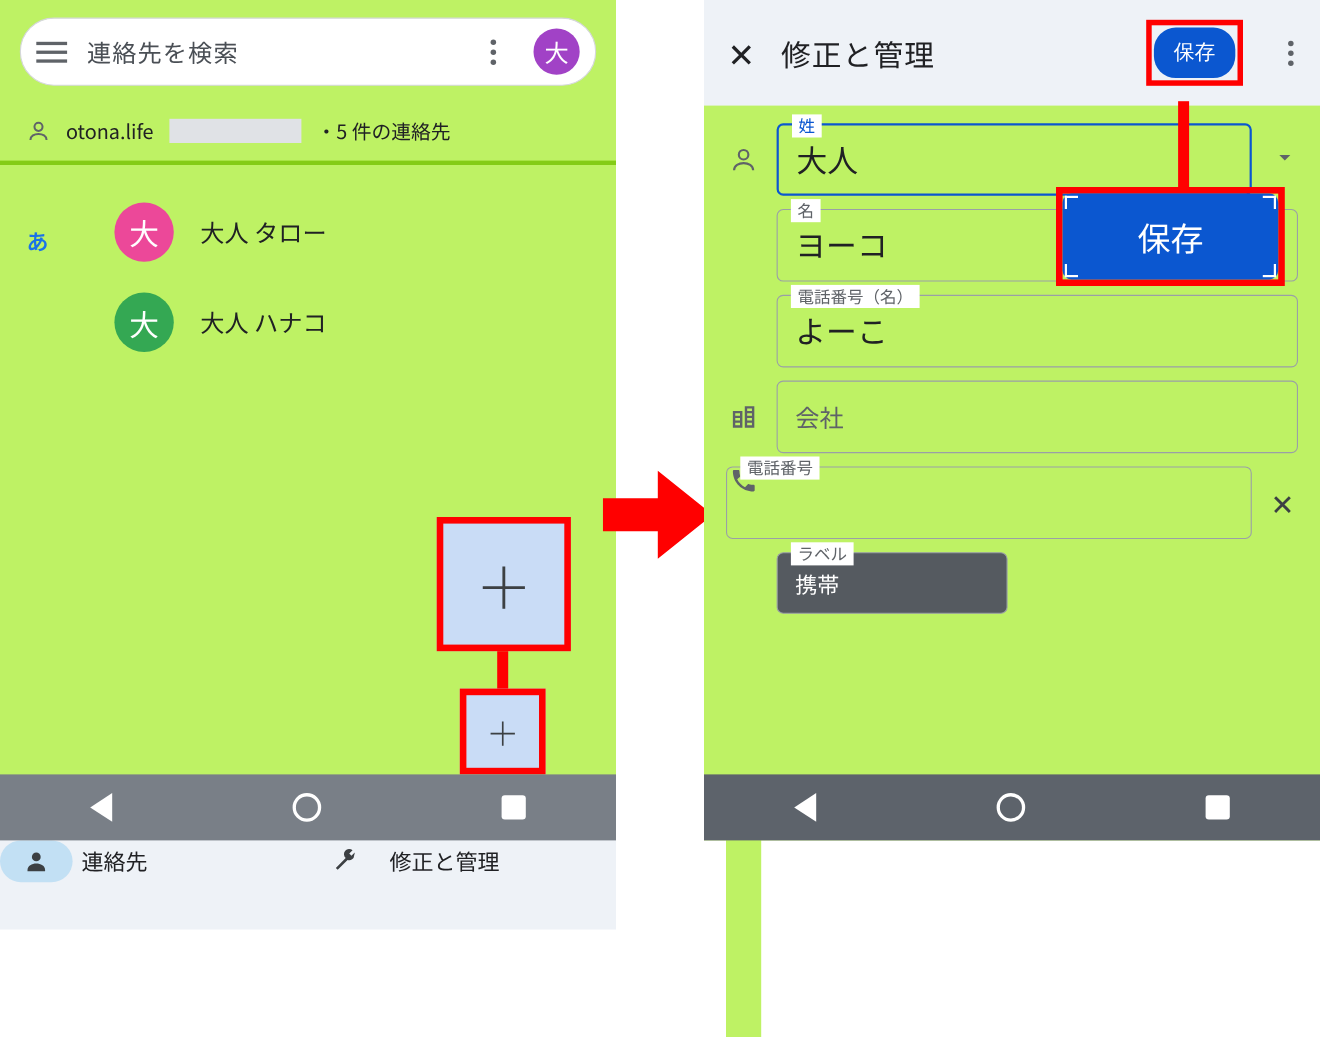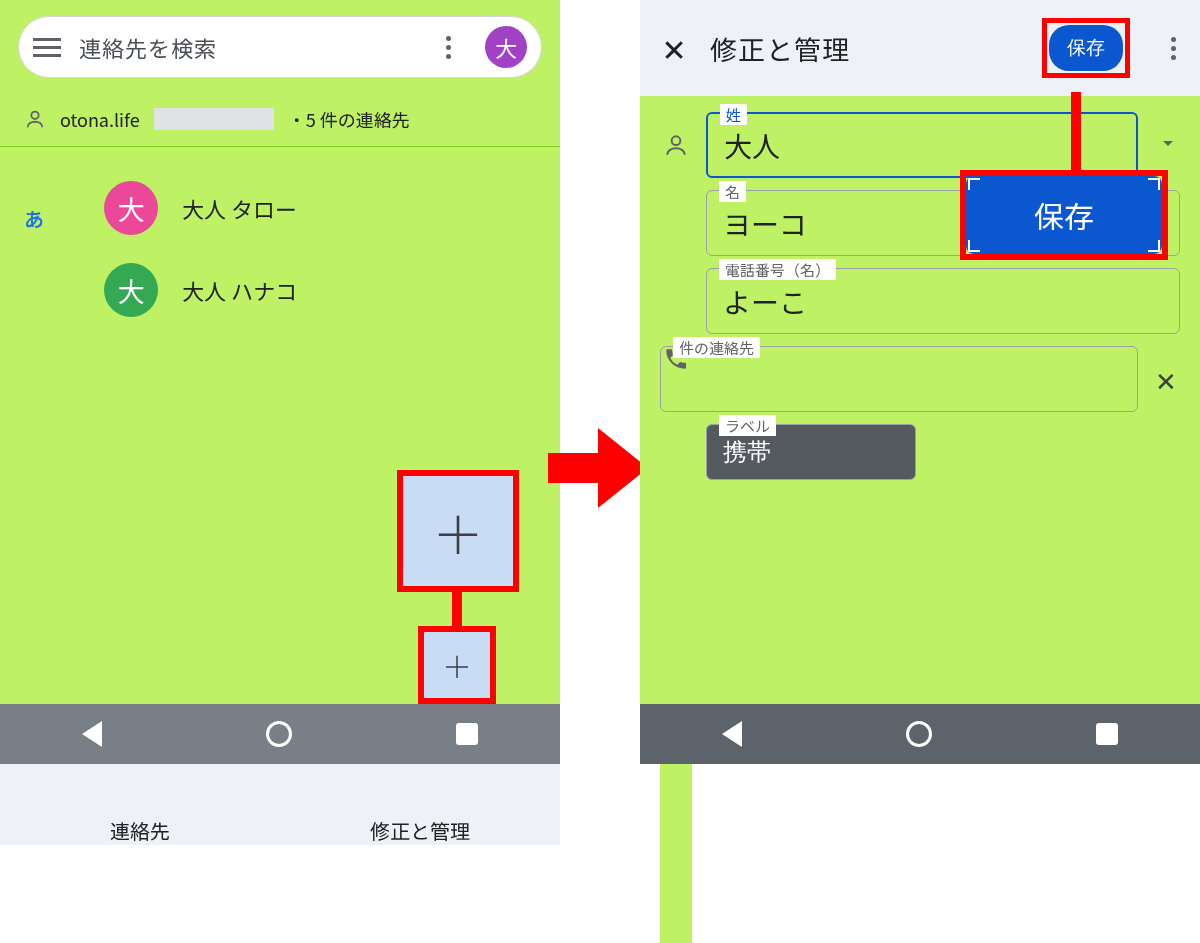--- a/index.html
+++ b/index.html
@@ -11,41 +11,41 @@
   
   .sbar-wrap { padding:16px 18px 10px; }
   .searchbar { display:flex; align-items:center; height:62px; border-radius:32px; background:#fff; border:1px solid #d5d7db; padding:0 14px; gap:18px; }
   .hamburger { width:28px; display:flex; flex-direction:column; gap:5px; }
   .hamburger span { height:3px; background:#5f6368; }
   .stext { flex:1; color:#4a4f55; font-size:22px; letter-spacing:1px; }
   .dots3 { width:22px; display:flex; flex-direction:column; gap:4px; align-items:center; }
   .dots3 span { width:5px; height:5px; border-radius:50%; background:#5f6368; }
   .avatar-pill { width:42px; height:42px; border-radius:50%; background:#a142c6; color:#fff; display:flex; align-items:center; justify-content:center; font-size:22px; margin-left:8px; }
 
-  .account-row { display:flex; align-items:center; gap:14px; padding:18px 24px 14px; color:#202124; font-size:18px; border-bottom:1px solid #84cc16; }
+  .account-row { display:flex; align-items:center; gap:14px; padding:18px 24px 14px; color:#202124; font-size:18px; border-bottom:4px solid #84cc16; }
   .person-icon { width:22px; height:22px; }
   .person-icon svg { width:22px; height:22px; fill:none; stroke:#5f6368; stroke-width:2; }
   .acct-mask { display:inline-block; width:120px; height:22px; background:#e0e2e6; vertical-align:middle; }
 
   .contact-list { padding:20px 0 0 0; }
   .section-letter { position:absolute; left:24px; color:#1a73e8; font-size:20px; font-weight:600; }
   .crow { display:flex; align-items:center; gap:24px; padding:14px 24px 14px 104px; font-size:22px; color:#202124; }
   .cavatar { width:54px; height:54px; border-radius:50%; color:#fff; display:flex; align-items:center; justify-content:center; font-size:27px; }
   .cavatar.pink { background:#ec4899; }
   .cavatar.green { background:#34a853; }
 
   
   .fab-big { position:absolute; left:397px; top:470px; width:122px; height:122px; border:6px solid #f00; background:#c9dcf6; display:flex; align-items:center; justify-content:center; }
   .fab-big .plus { font-size:52px; color:#3c4043; font-weight:300; }
   .fab-conn { position:absolute; left:452px; top:592px; width:10px; height:40px; background:#f00; }
   .fab-small { position:absolute; left:418px; top:626px; width:78px; height:78px; border:6px solid #f00; background:#c9dcf6; display:flex; align-items:center; justify-content:center; }
   .fab-small .plus { font-size:30px; color:#3c4043; font-weight:300; }
 
   .tabbar { position:absolute; left:0; right:0; top:720px; background:#eef2f7; display:flex; height:125px; }
-  .tab { flex:1; display:flex; flex-direction:column; align-items:center; justify-content:space-between; gap:8px; font-size:20px; color:#202124; }
+  .tab { flex:1; display:flex; align-items:center; justify-content:flex-start; gap:8px; font-size:20px; color:#202124; }
   .tab-icon { width:66px; height:38px; border-radius:19px; display:flex; align-items:center; justify-content:center; }
   .tab-icon.active { background:#c2e0f4; }
   .tab-icon svg { width:24px; height:24px; fill:#3c4043; }
 
   .navbar { position:absolute; left:0; right:0; bottom:0; height:60px; background:#797f87; display:flex; align-items:center; justify-content:space-around; }
   .nav-tri { width:0; height:0; border-top:13px solid transparent; border-bottom:13px solid transparent; border-right:20px solid #fff; }
   .nav-circ { width:26px; height:26px; border:3px solid #fff; border-radius:50%; }
   .nav-sq { width:22px; height:22px; background:#fff; border-radius:3px; }
 
   
@@ -80,21 +80,21 @@
   .field.focused .flabel { color:#0b57d0; }
   .field .fval { font-size:28px; color:#202124; }
   .field .fph { font-size:22px; color:#5f6368; }
   .chev-down { width:24px; margin-left:4px; }
   .chev-down svg { width:24px; height:24px; fill:#5f6368; }
   .xbtn { font-size:26px; color:#3c4043; width:28px; text-align:center; }
   .noicon { width:32px; }
 
   .select-field { flex:1; position:relative; border:1.6px solid #9aa0a6; border-radius:6px; height:56px; display:flex; align-items:center; padding:0 16px; max-width:210px; background:#555a60; }
   .select-field .flabel { position:absolute; top:-10px; left:12px; background:#fff; padding:0 6px; font-size:15px; color:#5f6368; }
-  .select-field .fval { color:#fff; font-size:24px;font-family:Liberation Mono, monospace; }
+  .select-field .fval { color:#fff; font-size:20px; }
 
   .right .navbar { background:#5d636b; }
 </style>
 </head>
 <body>
 
 <div class="phone left">
   <div class="sbar-wrap">
     <div class="searchbar">
       <div class="hamburger">
@@ -225,27 +225,37 @@
       </div>
     </div>
     <div class="frow">
       <div class="noicon"></div>
       <div class="field">
         <span class="flabel">電話番号（名）</span>
         <span class="fval">よーこ</span>
       </div>
     </div>
     <div class="frow">
+      <div class="ficon company">
+        <svg viewBox="0 0 24 24">
+            <path d="M3 21V7h8v14H3zm2-2h4v-2H5v2zm0-4h4v-2H5v2zm0-4h4V9H5v2zm8 10V3h8v18h-8zm2-2h4v-2h-4v2zm0-4h4v-2h-4v2zm0-4h4V9h-4v2zm0-4h4V5h-4v2z"></path>
+          </svg>
+      </div>
+      <div class="field">
+        <span class="fph">会社</span>
+      </div>
+    </div>
+    <div class="frow">
       <div class="ficon phone">
         <svg viewBox="0 0 24 24">
             <path d="M6.6 10.8c1.4 2.8 3.8 5.2 6.6 6.6l2.2-2.2c.3-.3.7-.4 1.1-.3 1.2.4 2.5.6 3.8.6.6 0 1 .5 1 1V20c0 .6-.5 1-1 1C10.6 21 3 13.4 3 4c0-.6.5-1 1-1h3.5c.6 0 1 .5 1 1 0 1.3.2 2.6.6 3.8.1.4 0 .8-.3 1.1L6.6 10.8z"></path>
           </svg>
       </div>
       <div class="field">
-        <span class="flabel">件の連絡先</span>
+        <span class="flabel">電話番号</span>
       </div>
       <div class="xbtn">✕</div>
     </div>
     <div class="frow">
       <div class="noicon"></div>
       <div class="select-field">
         <span class="flabel">ラベル</span>
         <span class="fval">携帯</span>
       </div>
     </div>

